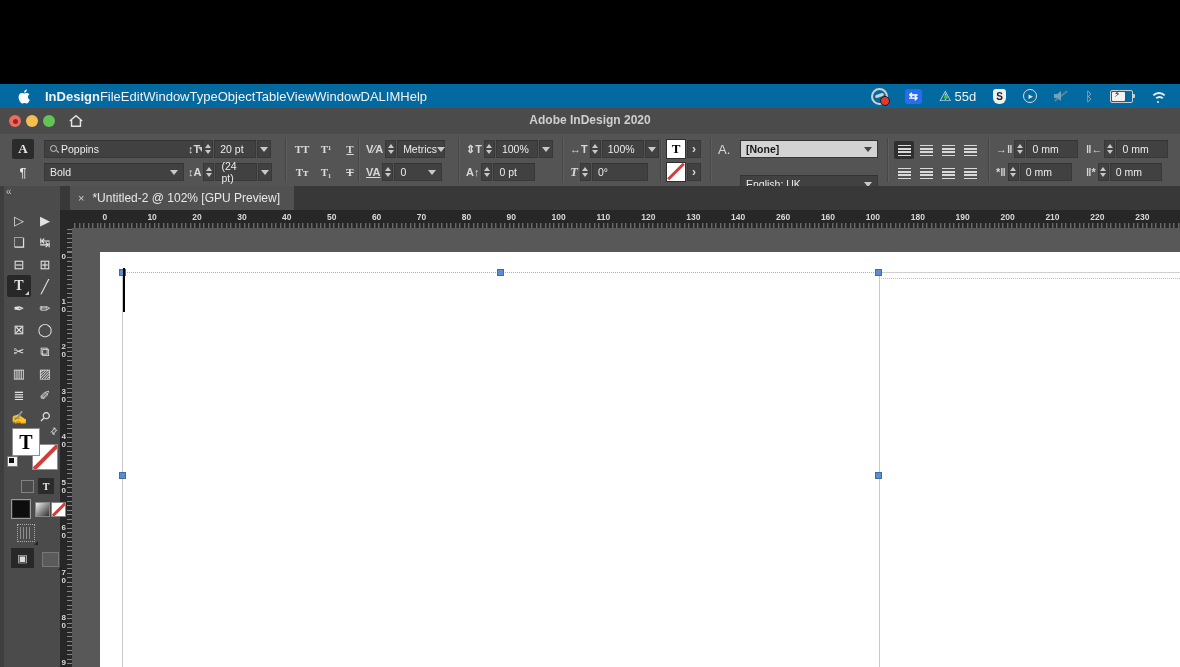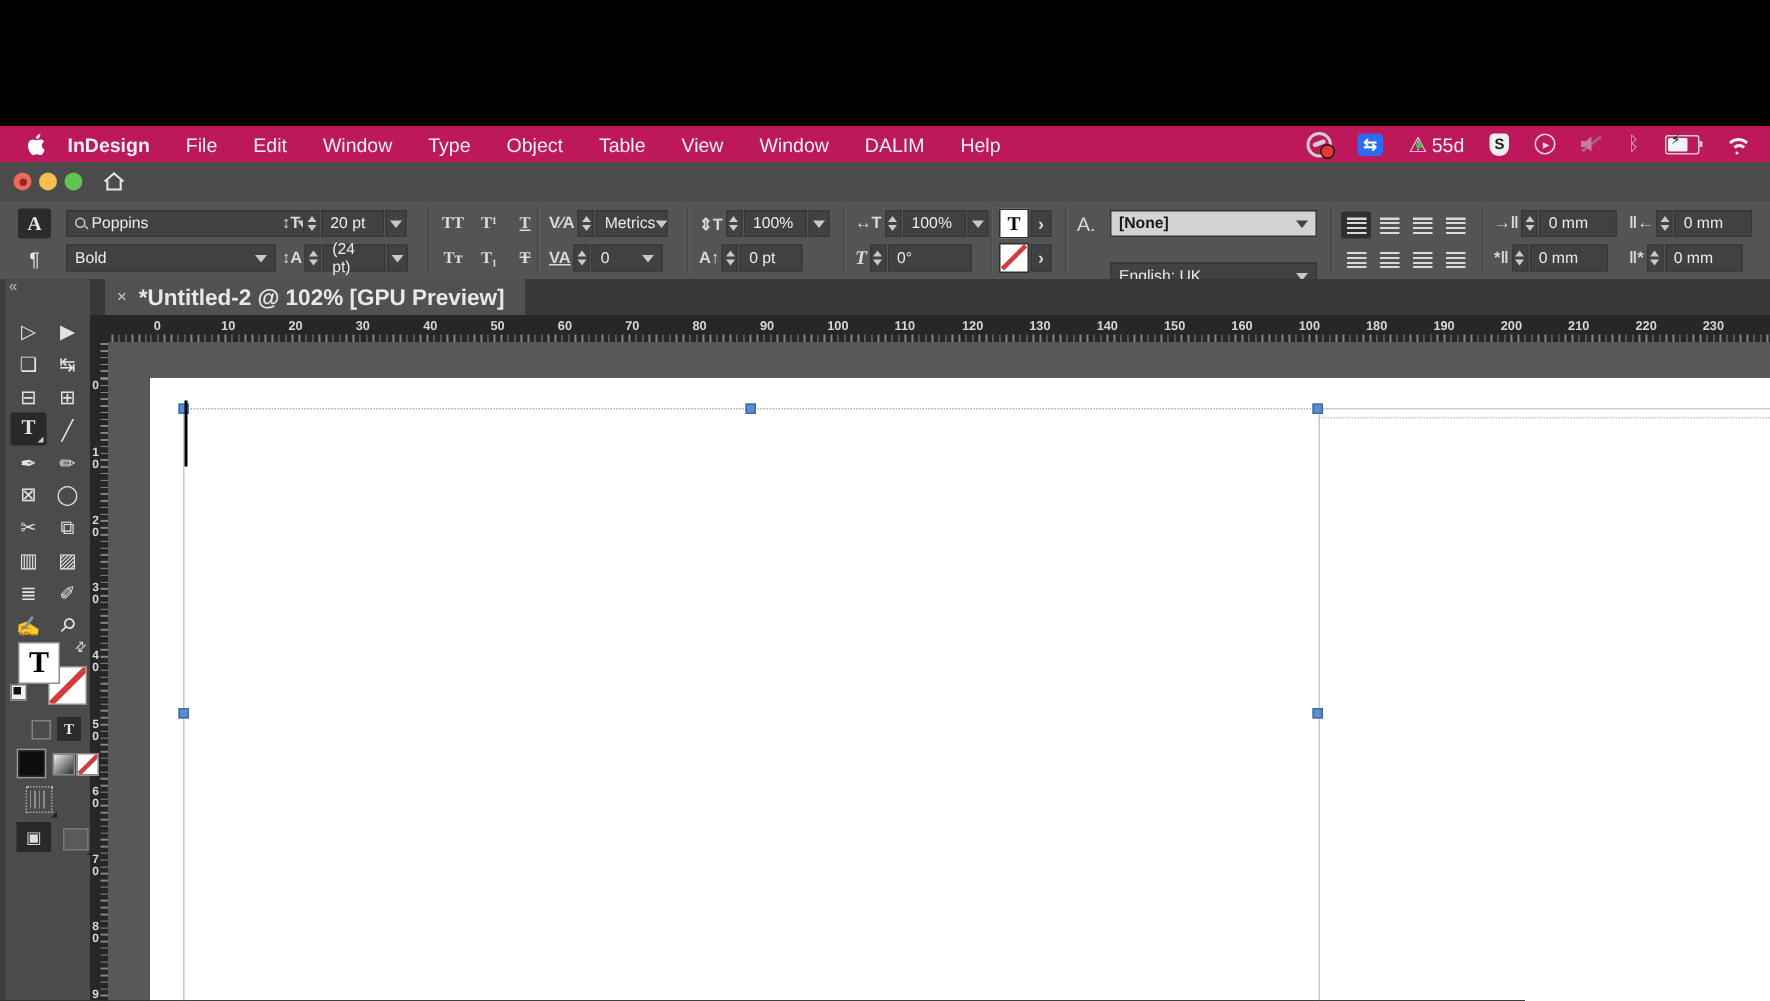--- a/index.html
+++ b/index.html
@@ -1,26 +1,26 @@
 <!DOCTYPE html>
 <html><head>
 <meta charset="utf-8">
 <style>
   html,body{margin:0;padding:0;background:#000;}
   .screen{position:relative;width:1180px;height:667px;overflow:hidden;background:#000;
           font-family:"Liberation Sans",sans-serif;-webkit-font-smoothing:antialiased;}
   
   .blacktop{position:absolute;left:0;top:0;width:1180px;height:84px;background:#000;}
-  .menubar{position:absolute;left:0;top:84px;width:1180px;height:24px;background:#be185d;
+  .menubar{position:absolute;left:0;top:84px;width:1180px;height:24px;background:#0369a1;
            display:flex;align-items:center;color:#f1f1f1;font-size:13px;}
   .apple{margin-left:18px;display:flex;align-items:center;}
   .apple svg{fill:#ffffff;width:13px;height:15px;}
   .appmenu{font-weight:bold;margin-left:14px;}
   .mitems{display:flex;}
-  .mitem{margin-left:24px;}
+  .mitem{}
   .status{margin-left:auto;display:flex;align-items:center;margin-right:12px;}
   .st-icon{display:inline-flex;align-items:center;justify-content:center;margin-left:17px;color:#e6e6e6;}
   .mirror{width:13px;height:13px;border:2px solid #cfcfcf;border-radius:50%;position:relative;}
   .mirror::before{content:"";position:absolute;left:2px;top:4px;width:9px;height:3px;background:#cfcfcf;border-radius:2px;transform:rotate(-20deg);}
   .mirror::after{content:"";position:absolute;right:-4px;bottom:-3px;width:8px;height:8px;border-radius:50%;background:#e23b2e;border:1px solid #191919;}
   .tv{width:17px;height:15px;background:#2a6cf0;border-radius:3px;color:#fff;font-size:11px;font-weight:bold;}
   .warn{position:relative;font-size:14px;color:#e8e8e8;}
   .warn .gdot{position:absolute;left:5px;top:7px;width:4px;height:4px;border-radius:50%;background:#49c04a;}
   .st-text{color:#f0f0f0;font-size:13px;margin-left:3px;}
   .shield{width:13px;height:15px;background:#efefef;color:#1c1c1c;font-size:10px;font-weight:bold;
@@ -81,21 +81,21 @@
       font-family:"Liberation Serif",serif;font-weight:bold;color:#000;font-size:13px;position:relative;}
   .swatch.none::after{content:"";position:absolute;left:-2px;right:-2px;top:7px;height:3px;background:#d23c3c;transform:rotate(-45deg);}
   .albtn{width:20px;height:18px;margin-right:2px;display:flex;align-items:center;justify-content:center;border-radius:2px;}
   .albtn.active{background:#2f2f2f;}
   .al-icon{width:13px;height:11px;background:repeating-linear-gradient(to bottom,#d9d9d9 0 1.4px,transparent 1.4px 3.2px);}
   .vsep{position:absolute;top:4px;width:1px;height:44px;background:#474747;border-right:1px solid #5e5e5e;}
   
   .tabbar{position:absolute;left:60px;top:186px;width:1120px;height:24px;background:#383838;}
   .tab{position:absolute;left:10px;top:0;height:24px;background:#515151;display:flex;align-items:center;padding:0 14px 0 8px;}
   .tab-close{color:#cfcfcf;font-size:11px;margin-right:8px;}
-  .tab-title{color:#e8e8e8;font-size:15px;font-weight:bold;white-space:nowrap;}
+  .tab-title{color:#e8e8e8;font-size:12px;font-weight:normal;white-space:nowrap;}
   
   .ruler-corner{position:absolute;left:60px;top:210px;width:12px;height:18px;background:#272727;border-right:1px solid #3a3a3a;}
   .hruler{position:absolute;left:72px;top:210px;width:1108px;height:18px;background:#272727;overflow:hidden;}
   .hruler::after{content:"";position:absolute;left:0;right:0;bottom:0;height:5px;
       background:repeating-linear-gradient(to right,rgba(225,225,225,.5) 0 1px,transparent 1px 4.49px);background-position:28.3px 0;}
   .hlabel{position:absolute;top:2px;color:#d8d8d8;font-size:8.5px;font-weight:bold;}
   .vruler{position:absolute;left:60px;top:228px;width:12px;height:439px;background:#272727;overflow:hidden;}
   .vruler::after{content:"";position:absolute;top:0;bottom:0;right:0;width:5px;
       background:repeating-linear-gradient(to bottom,rgba(225,225,225,.5) 0 1px,transparent 1px 4.52px);background-position:0 24px;}
   .vlabel{position:absolute;left:1.5px;width:8px;color:#d8d8d8;font-size:8px;font-weight:bold;line-height:8px;word-break:break-all;}
@@ -202,20 +202,21 @@
 
   <div class="titlebar">
     <span class="tl red"></span>
     <span class="tl yellow"></span>
     <span class="tl green"></span>
     <span class="home">
       <svg viewBox="0 0 18 18">
           <path d="M2 9 L9 3 L16 9 M4 8 V15 H14 V8"></path>
         </svg>
     </span>
+    <div class="wtitle">Adobe InDesign 2020</div>
   </div>
 
   <div class="controlbar">
     <div class="grp" style="left:12px;top:5px">
         <div class="cp-btn active">
           <span>A</span>
         </div>
       </div>
     <div class="grp" style="left:12px;top:28px">
         <div class="cp-btn">
@@ -440,21 +441,21 @@
       <span class="hlabel" style="left: 255px;">50</span>
       <span class="hlabel" style="left: 299.9px;">60</span>
       <span class="hlabel" style="left: 344.8px;">70</span>
       <span class="hlabel" style="left: 389.7px;">80</span>
       <span class="hlabel" style="left: 434.6px;">90</span>
       <span class="hlabel" style="left: 479.5px;">100</span>
       <span class="hlabel" style="left: 524.4px;">110</span>
       <span class="hlabel" style="left: 569.3px;">120</span>
       <span class="hlabel" style="left: 614.2px;">130</span>
       <span class="hlabel" style="left: 659.1px;">140</span>
-      <span class="hlabel" style="left: 704px;">150</span>
+      <span class="hlabel" style="left: 704px;">260</span>
       <span class="hlabel" style="left: 748.9px;">160</span>
       <span class="hlabel" style="left: 793.8px;">100</span>
       <span class="hlabel" style="left: 838.7px;">180</span>
       <span class="hlabel" style="left: 883.6px;">190</span>
       <span class="hlabel" style="left: 928.5px;">200</span>
       <span class="hlabel" style="left: 973.4px;">210</span>
       <span class="hlabel" style="left: 1018.3px;">220</span>
       <span class="hlabel" style="left: 1063.2px;">230</span>
     </div>
   <div class="vruler" id="vruler">

